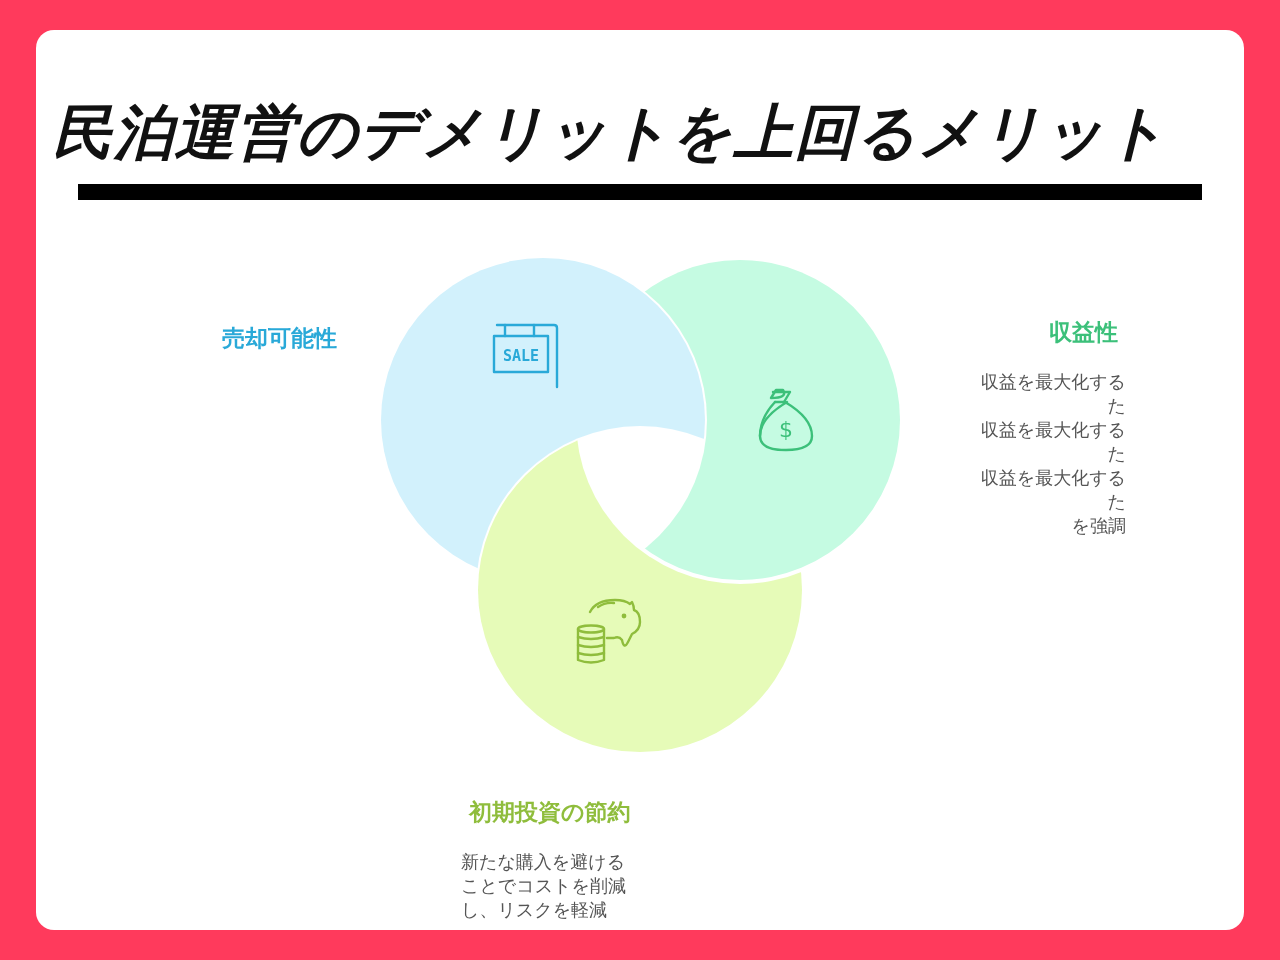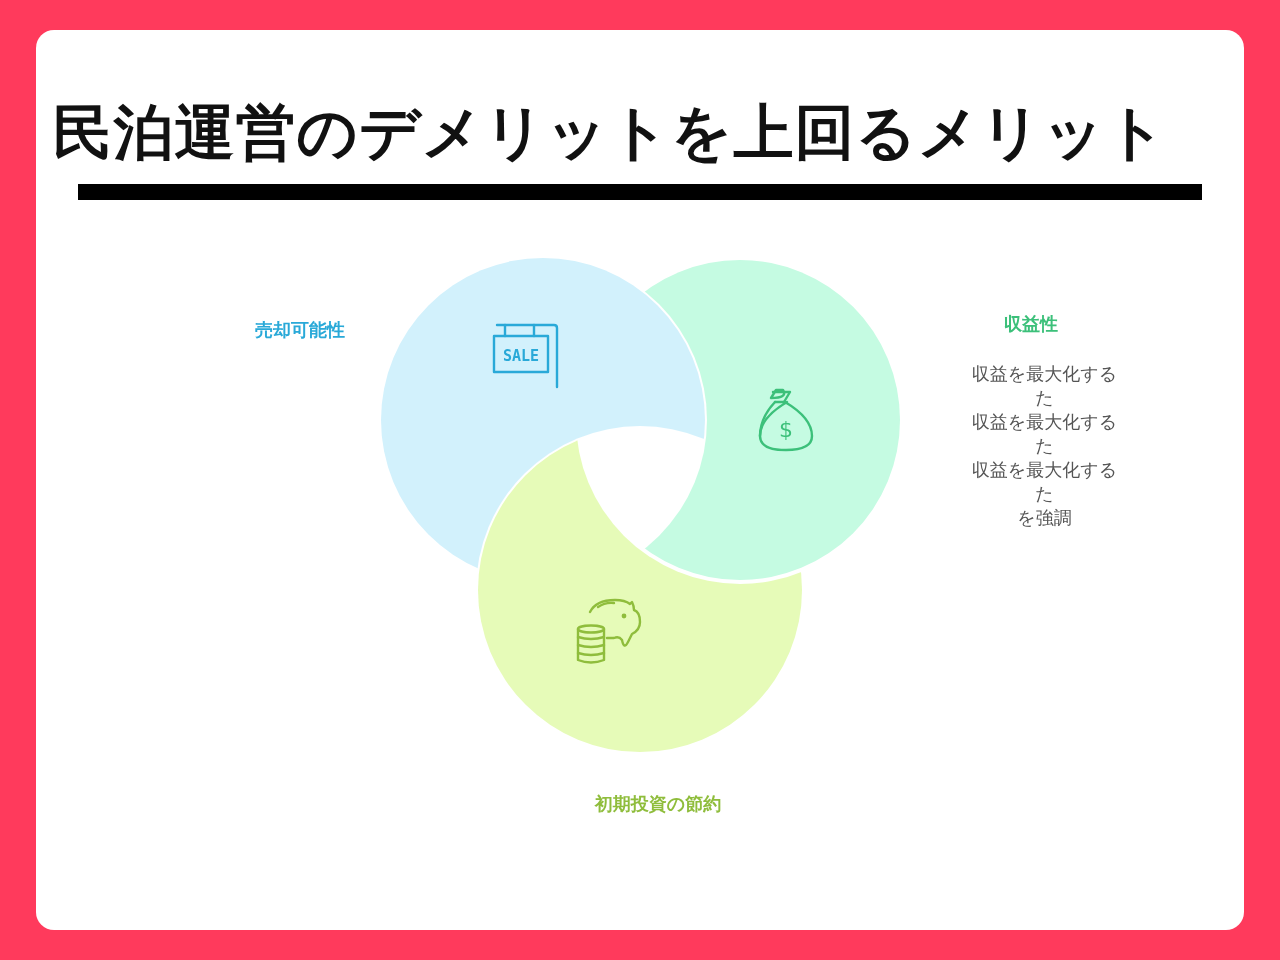--- a/index.html
+++ b/index.html
@@ -1,30 +1,30 @@
 <!DOCTYPE html>
 <html><head>
 <meta charset="utf-8">
 <style>
   html,body{margin:0;padding:0;}
   body{width:1280px;height:960px;background:#ff3a5c;position:relative;overflow:hidden;font-family:"DejaVu Sans","Liberation Sans",sans-serif;}
   .card{position:absolute;left:36px;top:30px;width:1208px;height:900px;background:#ffffff;border-radius:18px;}
-  .title{position:absolute;left:0;top:92px;width:1220px;text-align:center;font-size:60px;font-weight:bold;color:#111;letter-spacing:1px;line-height:80px;}
+  .title{position:absolute;left:0;top:92px;width:1220px;text-align:center;font-size:60px;font-weight:bold;color:#111;letter-spacing:1px;line-height:80px;font-style:italic;}
   .rule{position:absolute;left:78px;top:184px;width:1124px;height:16px;background:#000;}
   svg.venn{position:absolute;left:0;top:0;}
   .lbl{position:absolute;}
-  .lbl h3{margin:0;font-size:18px;font-weight:bold;line-height:32px;}
+  .lbl h3{margin:8px;font-size:23px;font-weight:bold;line-height:32px;}
   .lbl p{margin:0;font-size:18px;color:#555;line-height:24px;}
   .left{left:140px;top:314px;width:205px;text-align:right;}
   .left h3{color:#29a9d8;}
   .left p{margin-top:22px;}
-  .right{left:936px;top:308px;width:190px;text-align:center;}
+  .right{left:936px;top:308px;width:190px;text-align:right;}
   .right h3{color:#3cc07a;}
   .right p{margin-top:22px;margin-left:27px;}
-  .bottom{left:508px;top:788px;width:300px;text-align:center;}
+  .bottom{left:461px;top:788px;width:300px;}
   .bottom h3{color:#8fbd3c;}
   .bottom p{margin-top:22px;}
 </style>
 </head>
 <body>
 
 <div class="card"></div>
 
 <div class="title">民泊運営のデメリットを上回るメリット</div>
 <div class="rule"></div>
@@ -89,13 +89,18 @@
   <p>
     <span>収益を最大化するた</span><br>
     <span>収益を最大化するた</span><br>
     <span>収益を最大化するた</span><br>
     <span>を強調</span>
   </p>
 </div>
 
 <div class="lbl bottom">
   <h3>初期投資の節約</h3>
+  <p>
+    <span>新たな購入を避ける</span><br>
+    <span>ことでコストを削減</span><br>
+    <span>し、リスクを軽減</span>
+  </p>
 </div>
 
 </body></html>

